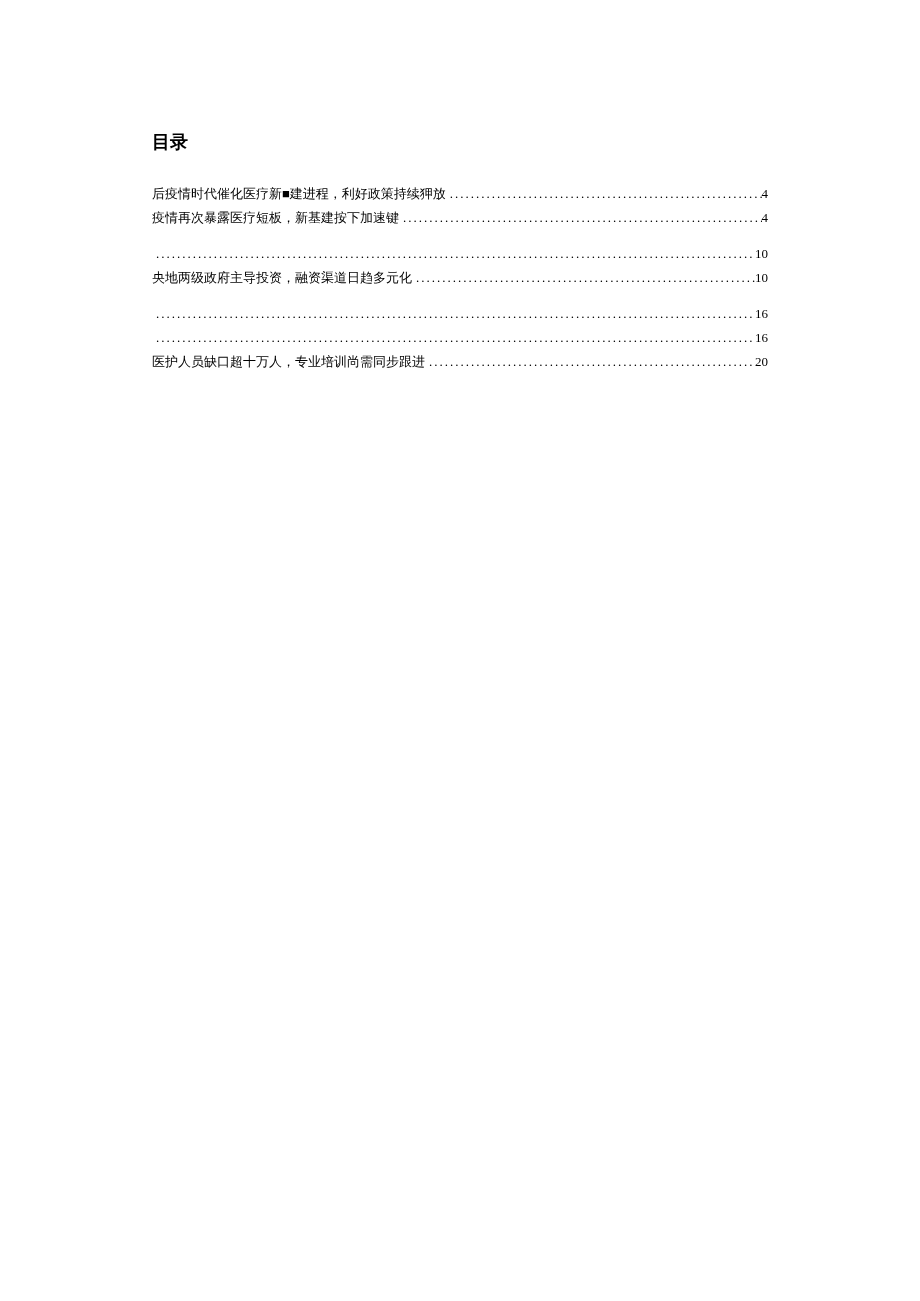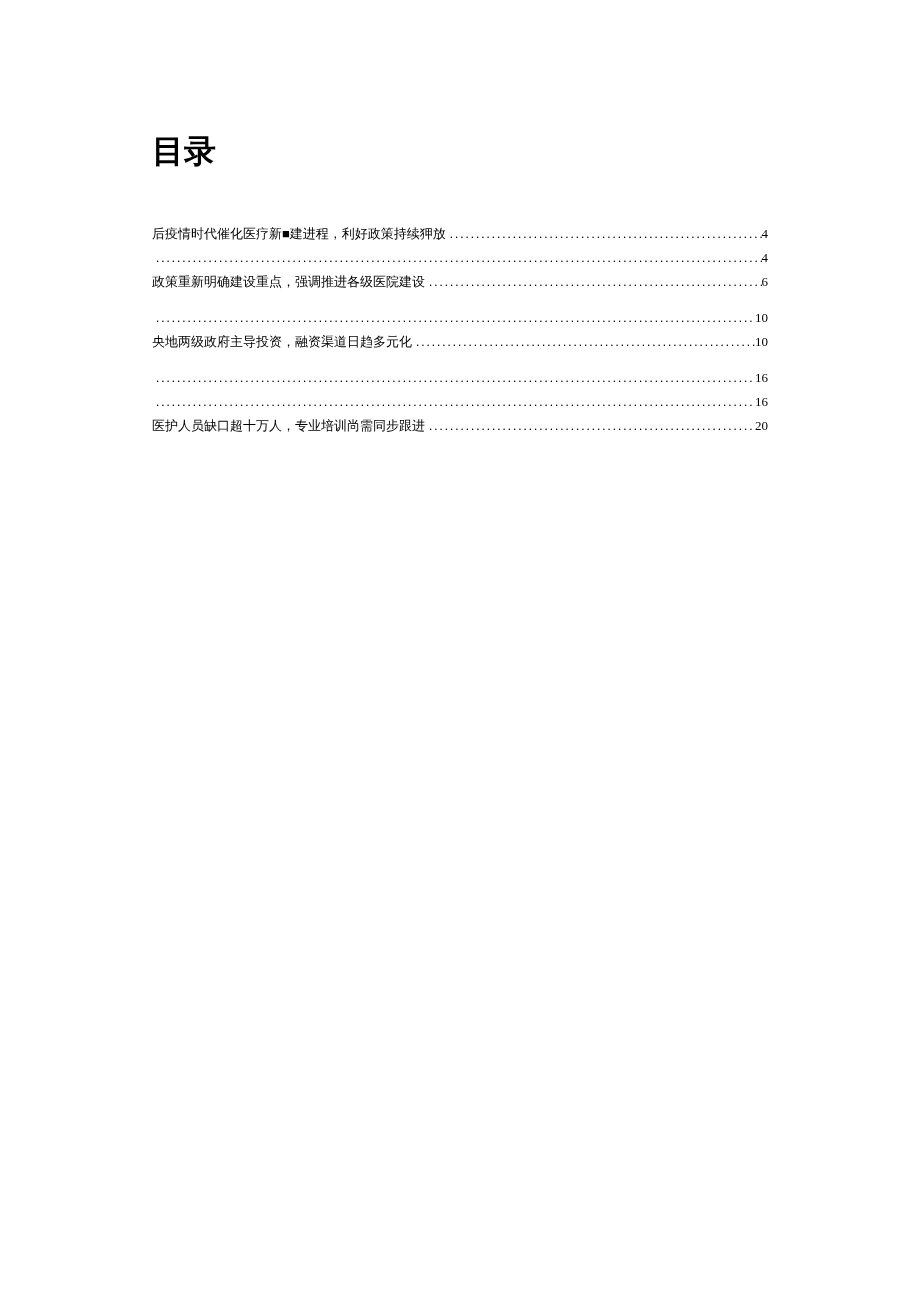--- a/index.html
+++ b/index.html
@@ -5,23 +5,23 @@
     * { margin: 0; padding: 0; box-sizing: border-box; }
     body {
       width: 920px;
       height: 1301px;
       background: #fff;
       font-family: "SimSun", "宋体", serif;
       color: #000;
       padding: 130px 152px 0 152px;
     }
     .title {
-      font-size: 32px;
+      font-size: 18px;
       font-weight: bold;
-      margin-bottom: 48px;
+      margin-bottom: 28px;
       font-family: "SimHei", "黑体", sans-serif;
     }
     .toc-section {
       margin-bottom: 12px;
     }
     .toc-entry {
       display: flex;
       align-items: center;
       font-size: 13px;
       line-height: 24px;
@@ -51,27 +51,23 @@
 <div class="title">目录</div>
 
 <div id="toc-container">
     <div class="toc-section">
       <div class="toc-entry">
         <span class="toc-label">后疫情时代催化医疗新■建进程，利好政策持续狎放</span>
         <span class="toc-dots"></span>
         <span class="toc-page">4</span>
       </div>
       <div class="toc-entry">
+        <span class="toc-label">疫情再次暴露医疗短板，新基建按下加速键</span>
         <span class="toc-dots"></span>
         <span class="toc-page">4</span>
-      </div>
-      <div class="toc-entry">
-        <span class="toc-label">政策重新明确建设重点，强调推进各级医院建设</span>
-        <span class="toc-dots"></span>
-        <span class="toc-page">6</span>
       </div>
     </div>
     <div class="toc-section">
       <div class="toc-entry">
         <span class="toc-dots"></span>
         <span class="toc-page">10</span>
       </div>
       <div class="toc-entry">
         <span class="toc-label">央地两级政府主导投资，融资渠道日趋多元化</span>
         <span class="toc-dots"></span>

